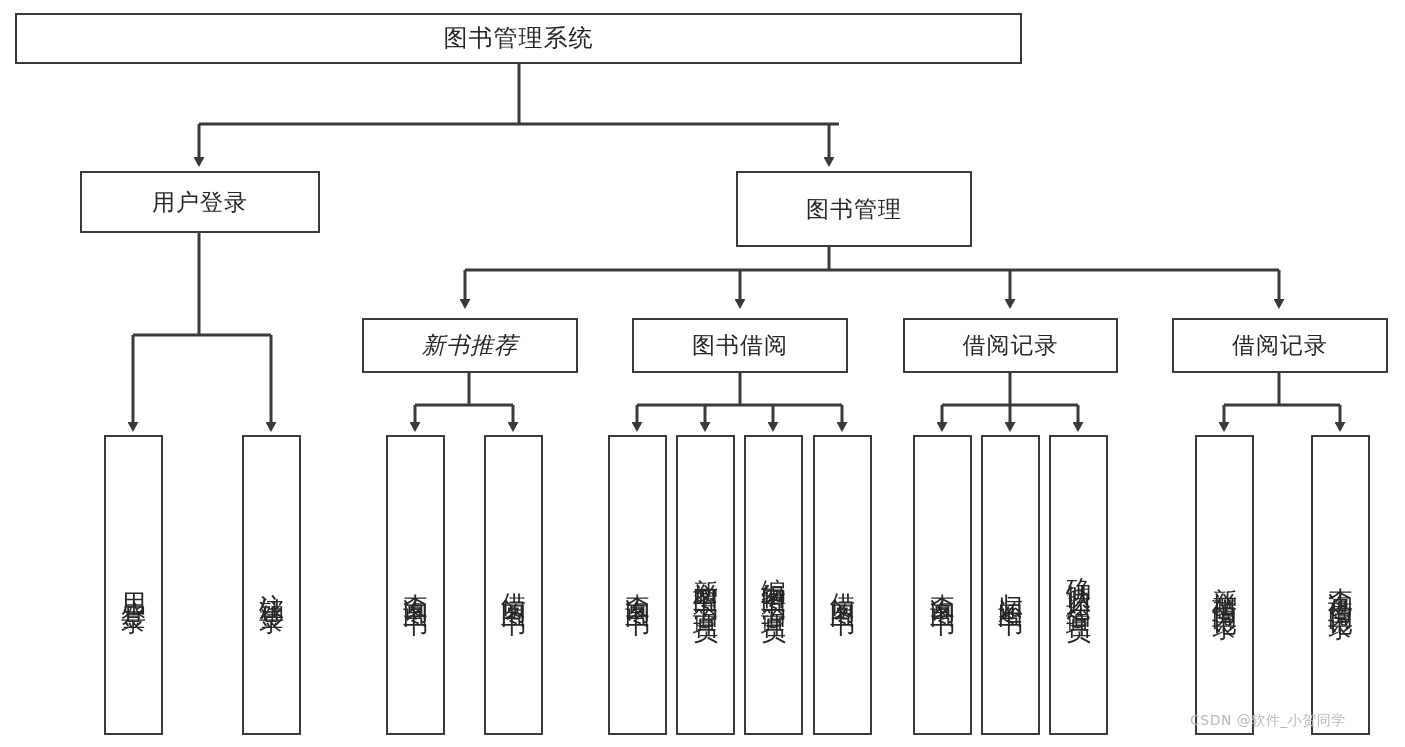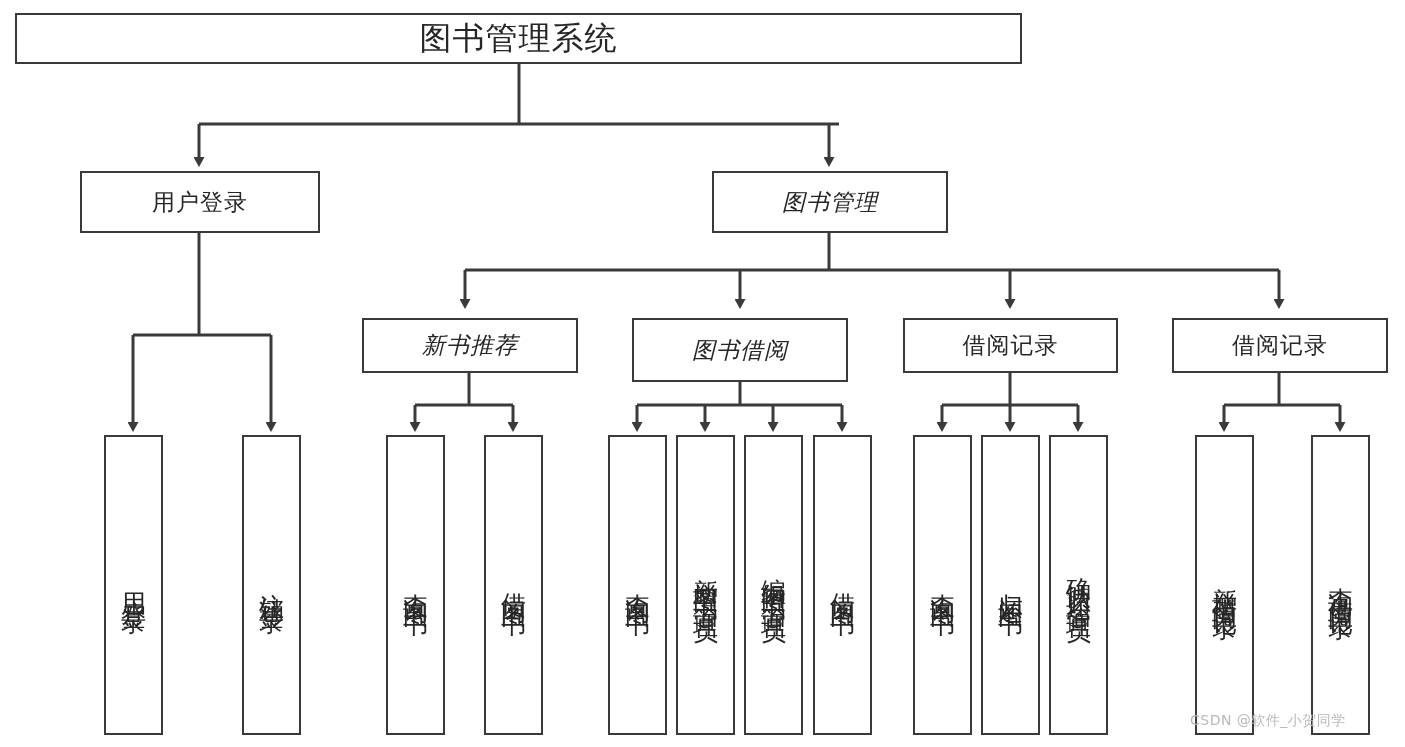--- a/index.html
+++ b/index.html
@@ -37,21 +37,21 @@
     color: #262626;
     z-index: 2;
   }
   .node.h {
     font-size: 23px;
     letter-spacing: 1px;
     line-height: 1.15;
     white-space: nowrap;
   }
   .node.root {
-    font-size: 32px;
+    font-size: 24px;
   }
   .node.v {
     writing-mode: vertical-rl;
     text-orientation: upright;
     font-size: 25px;
     letter-spacing: 6px;
     line-height: 1.0;
     padding-top: 4px;
     padding-bottom: 4px;
     white-space: nowrap;
@@ -128,28 +128,28 @@
     </g>
   </svg>
 
   <div class="node h root" style="left:15px; top:13px; width:1007px; height:51px;">
     <span>图书管理系统</span>
   </div>
 
   <div class="node h" style="left:80px; top:171px; width:240px; height:62px;">
     <span>用户登录</span>
   </div>
-  <div class="node h" style="left:712px; top:171px; width:236px; height:62px;font-style:italic;">
+  <div class="node h" style="left:736px; top:171px; width:236px; height:76px;">
     <span>图书管理</span>
   </div>
 
   <div class="node h" style="left:362px; top:318px; width:216px; height:55px;font-style:italic;">
     <span>新书推荐</span>
   </div>
-  <div class="node h" style="left:632px; top:318px; width:216px; height:64px;font-style:italic;">
+  <div class="node h" style="left:632px; top:318px; width:216px; height:55px;">
     <span>图书借阅</span>
   </div>
   <div class="node h" style="left:903px; top:318px; width:215px; height:55px;">
     <span>借阅记录</span>
   </div>
   <div class="node h" style="left:1172px; top:318px; width:216px; height:55px;">
     <span>借阅记录</span>
   </div>
 
   <div class="node v" style="left:104px; top:435px; width:59px; height:300px;">

